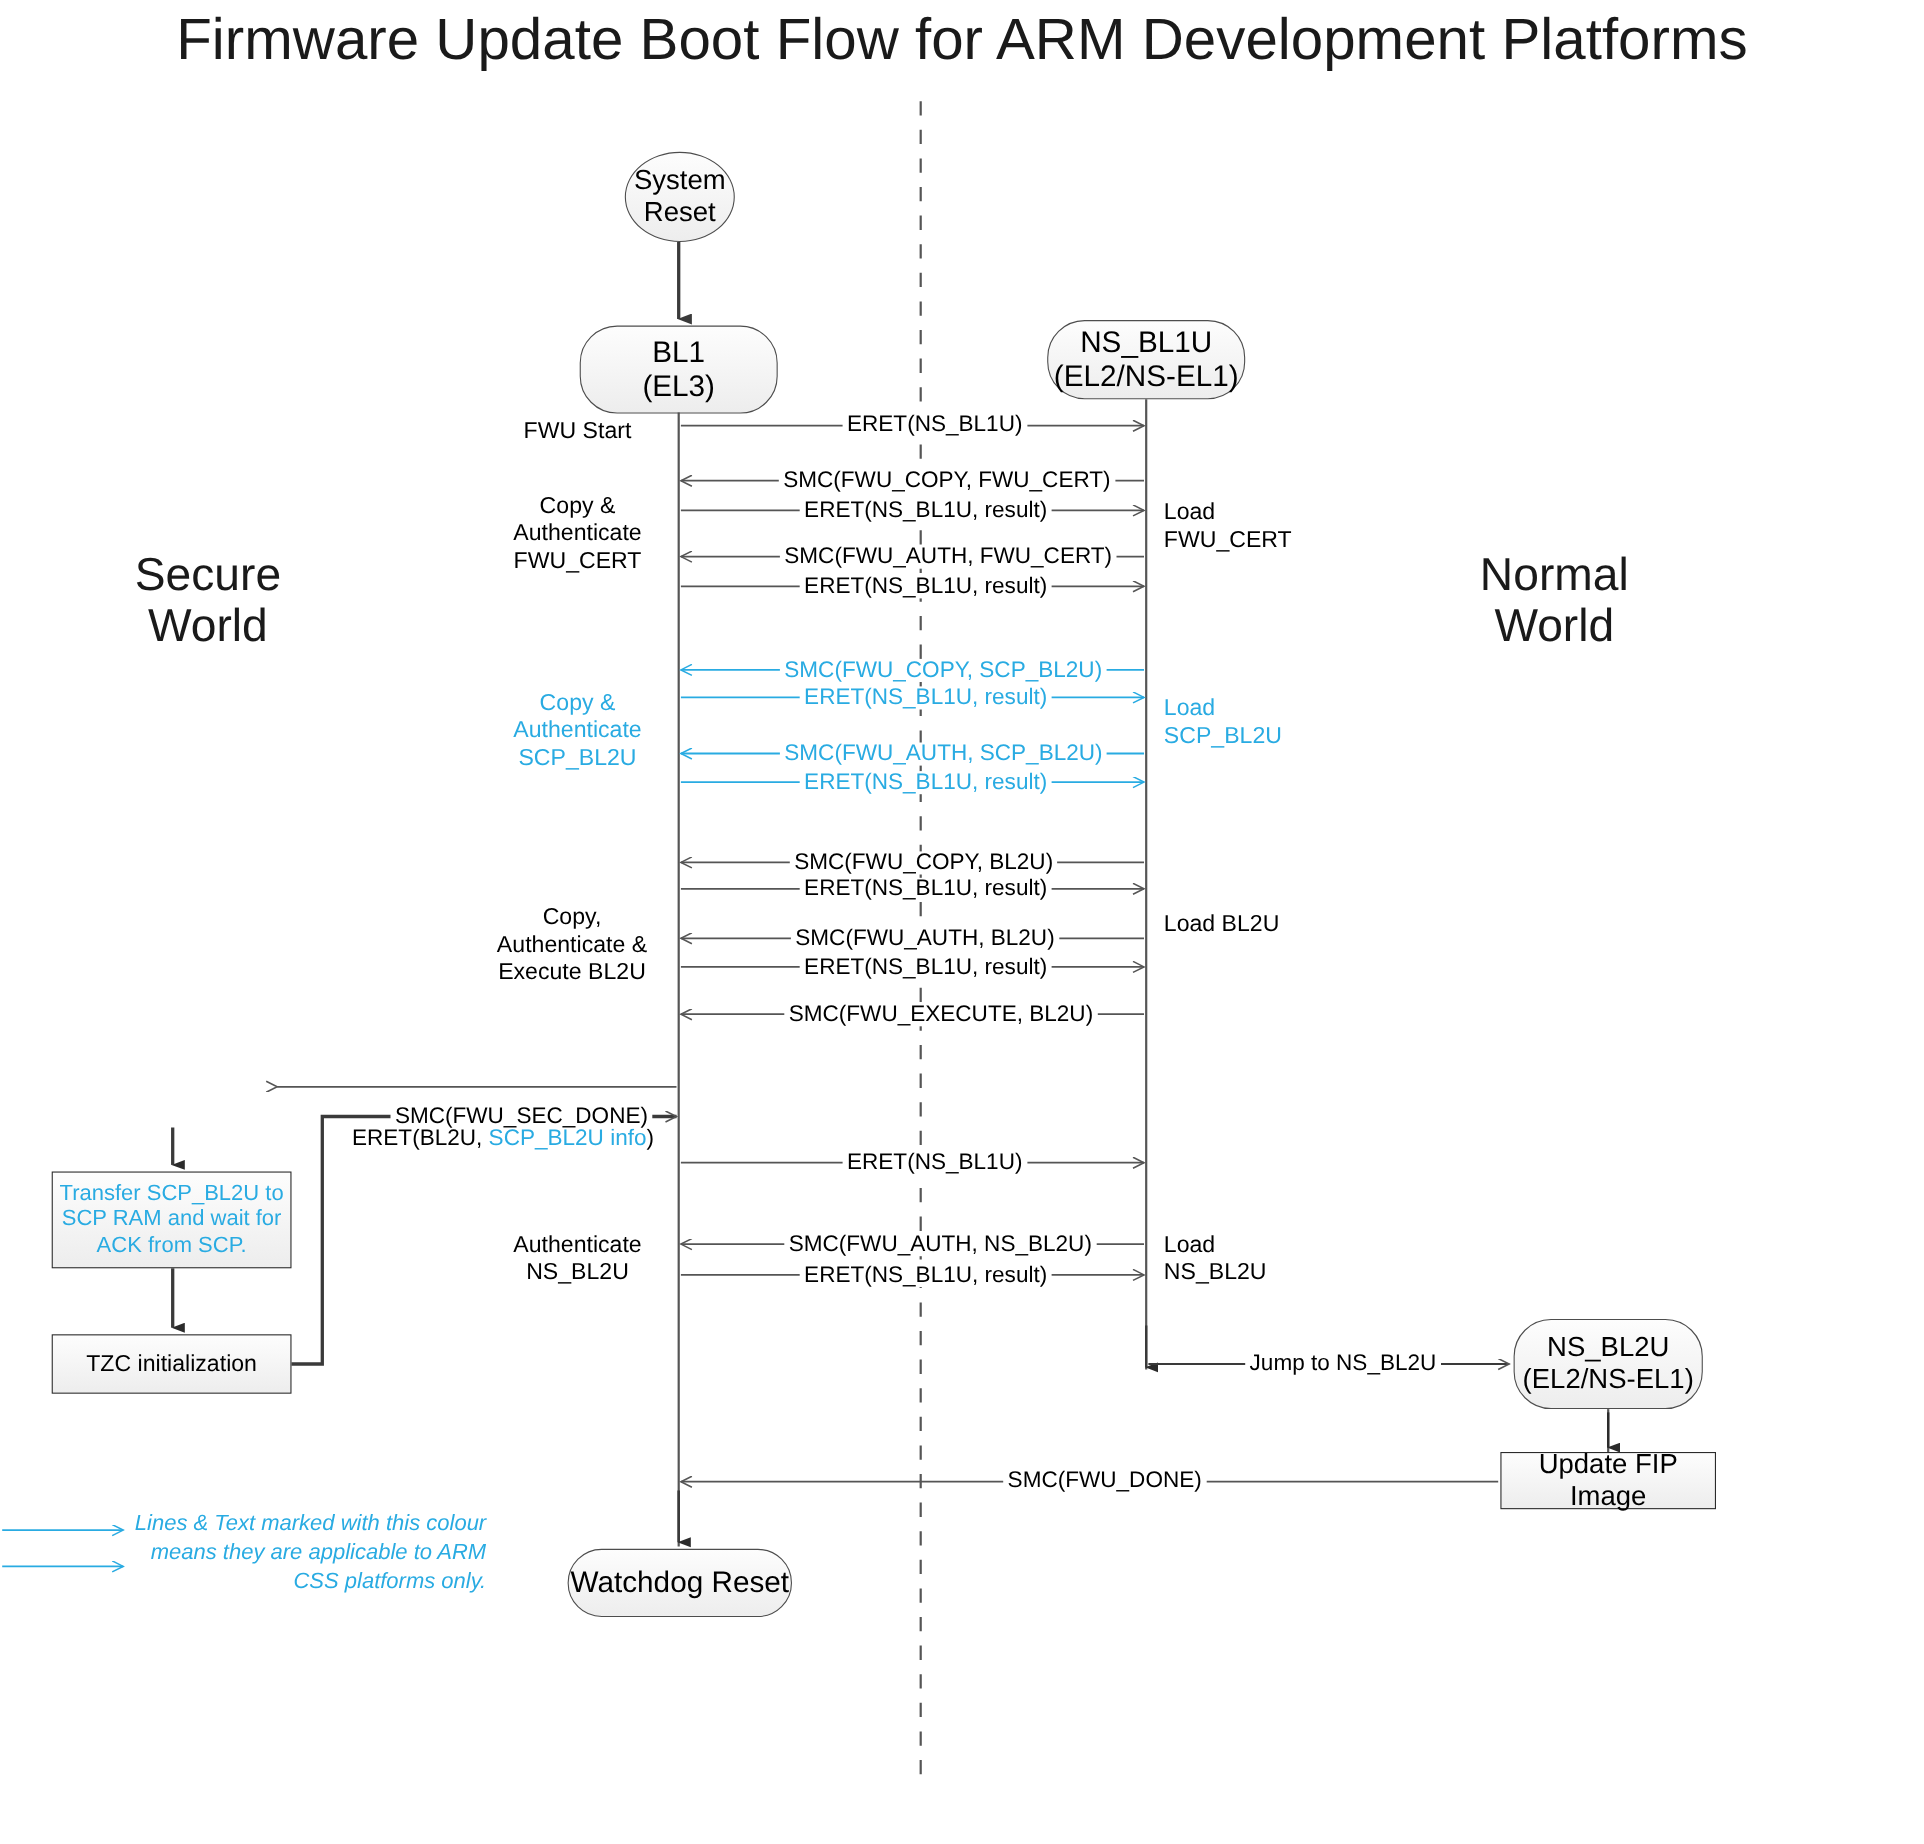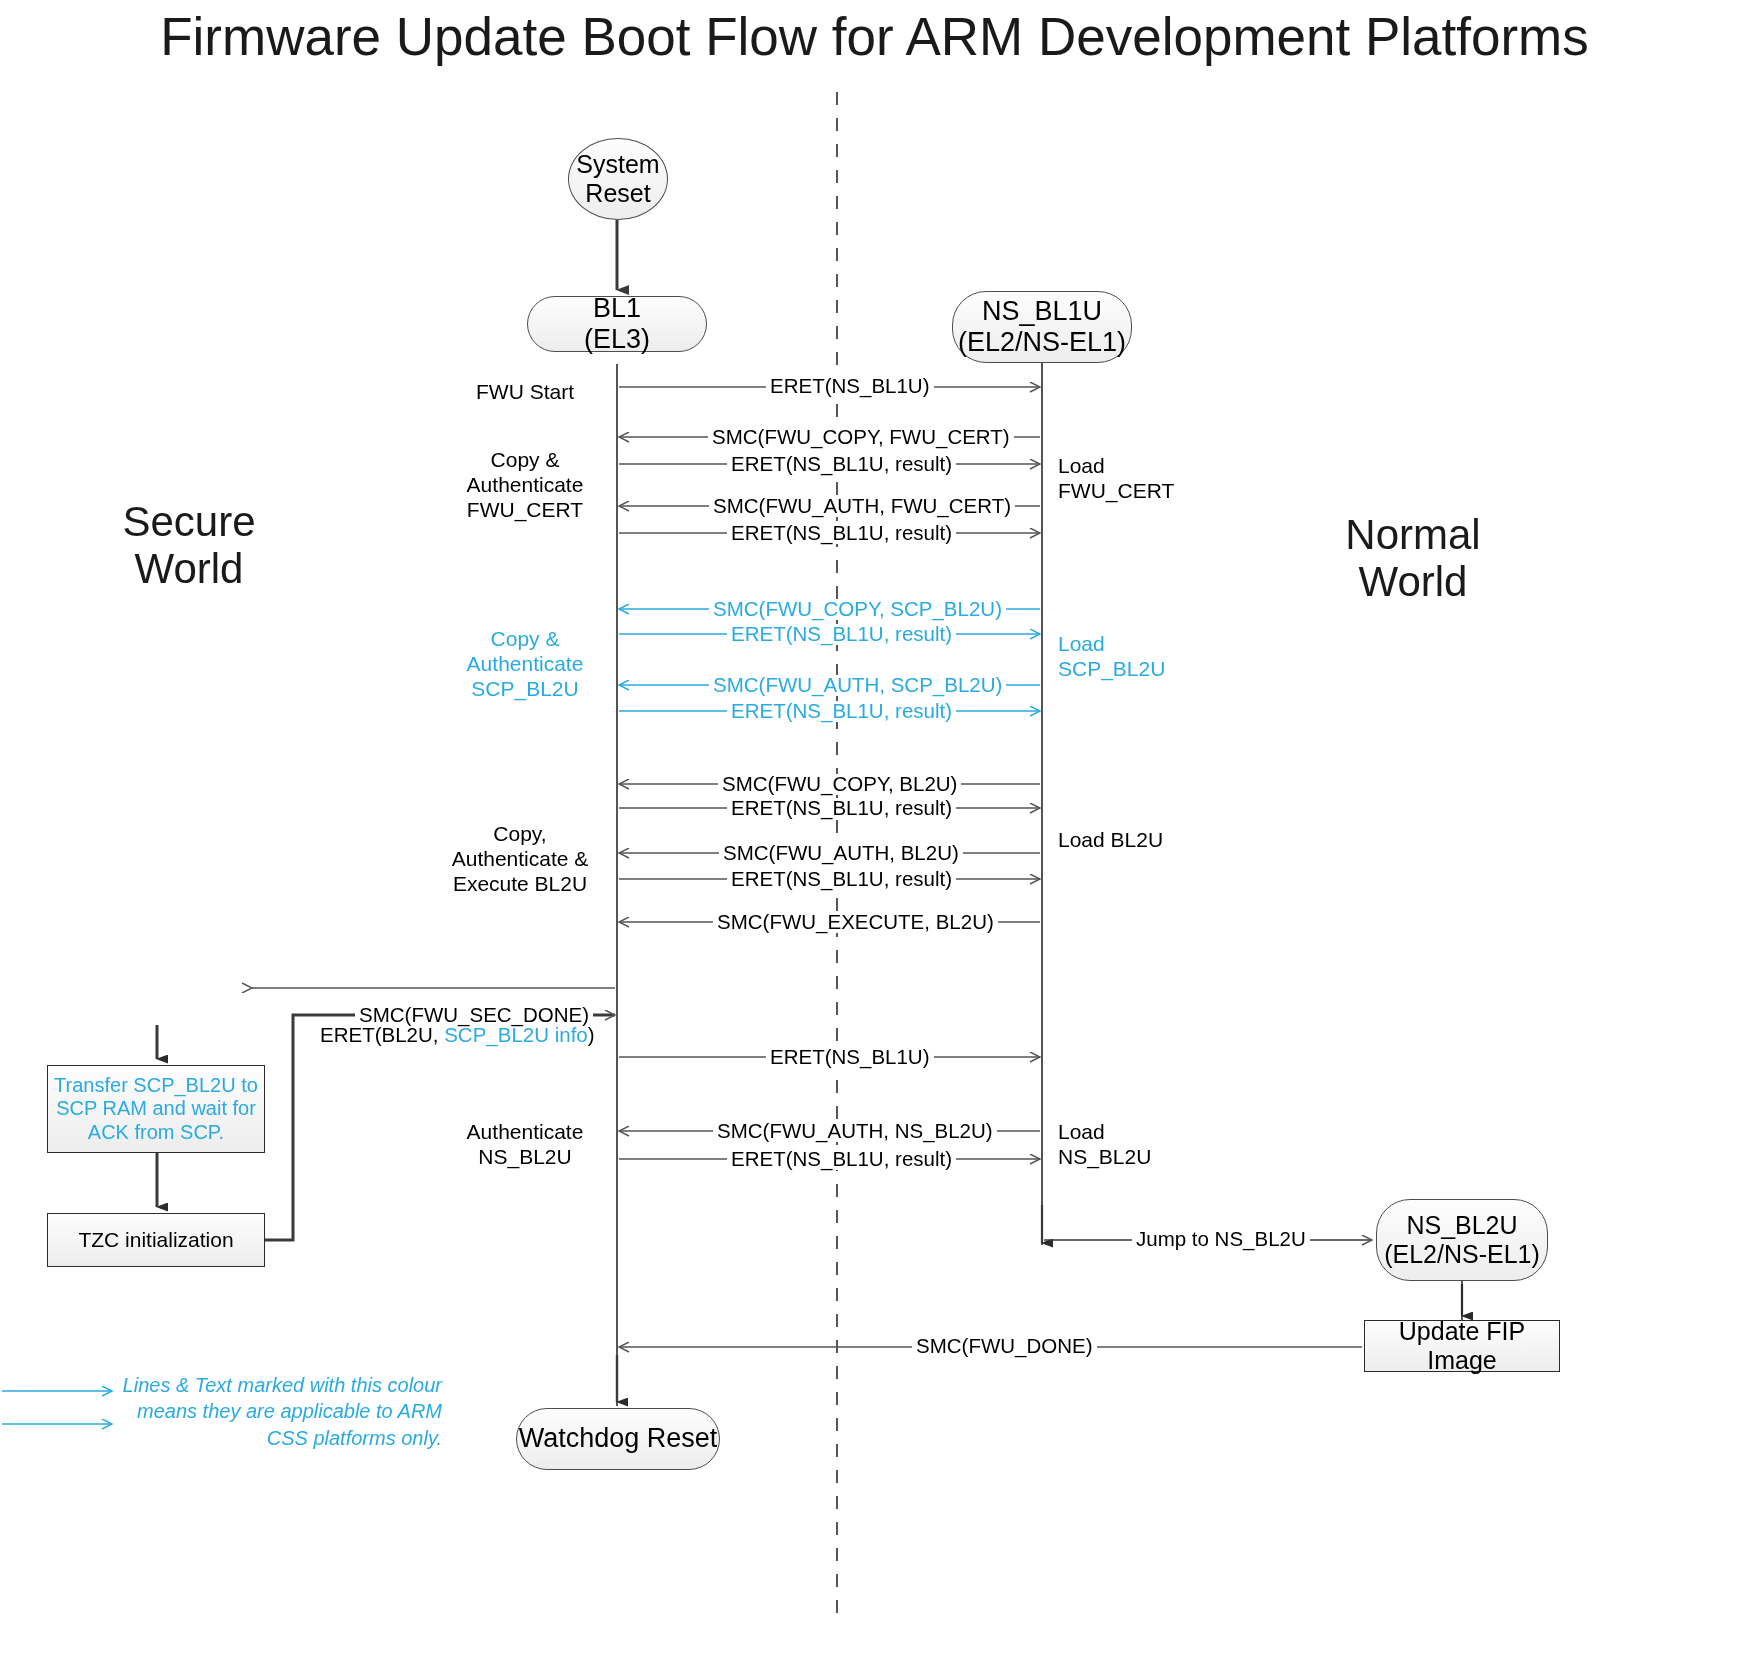--- a/index.html
+++ b/index.html
@@ -29,21 +29,21 @@
   .msg .c{color:#29ABE2;}
 
   .side{position:absolute;font-size:21px;color:#000;text-align:center;
         line-height:1.18;white-space:pre-line;}
   .side.cyan{color:#29ABE2;}
 
   .legend-text{position:absolute;left:122px;top:1372px;width:320px;
        text-align:right;font-size:20px;color:#29ABE2;line-height:1.32;font-style:italic;}
 
   #system-reset{left:568px;top:138px;width:100px;height:82px;font-size:25px;}
-  #bl1-node{left:527px;top:296px;width:180px;height:56px;font-size:27px;}
+  #bl1-node{left:527px;top:296px;width:180px;height:80px;font-size:27px;}
   #nsbl1u-node{left:952px;top:291px;width:180px;height:72px;font-size:27px;}
   #bl2u-node{left:66px;top:955px;width:182px;height:70px;font-size:25px;}
   #nsbl2u-node{left:1376px;top:1199px;width:172px;height:82px;font-size:25px;}
   #transfer-box{left:47px;top:1065px;width:218px;height:88px;font-size:20px;
         color:#29ABE2;padding:4px 6px;}
   #tzc-box{left:47px;top:1213px;width:218px;height:54px;font-size:21px;}
   #update-fip-box{left:1364px;top:1320px;width:196px;height:52px;font-size:25px;}
   #watchdog-node{left:516px;top:1408px;width:204px;height:62px;font-size:27px;}
 </style>
 </head>
@@ -120,21 +120,21 @@
     <line x1="617" y1="1355" x2="617" y2="1402" stroke="#3a3a3a" stroke-width="2.4" marker-end="url(#solidArrowDown2)"></line>
 
     <line x1="2" y1="1391" x2="112" y2="1391" stroke="#29ABE2" stroke-width="1.6" marker-end="url(#openArrowRc)"></line>
     <line x1="2" y1="1424" x2="112" y2="1424" stroke="#29ABE2" stroke-width="1.6" marker-end="url(#openArrowRc)"></line>
   </svg>
 
   <div class="title">Firmware Update Boot Flow for ARM Development Platforms</div>
 
   <div class="world-label" id="secure-world" style="white-space:pre-line;">Secure
 World</div>
-  <div class="world-label" id="normal-world" style="white-space:pre-line;margin-top:13px;">Normal
+  <div class="world-label" id="normal-world" style="white-space:pre-line;">Normal
 World</div>
 
   <div class="node ellipse" id="system-reset" style="white-space:pre-line;">System
 Reset</div>
   <div class="node rounded" id="bl1-node" style="white-space:pre-line;">BL1
 (EL3)</div>
   <div class="node rounded" id="nsbl1u-node" style="white-space:pre-line;">NS_BL1U
 (EL2/NS-EL1)</div>
   <div class="node rect" id="transfer-box">Transfer SCP_BL2U to SCP RAM and wait for ACK from SCP.</div>
   <div class="node rect" id="tzc-box">TZC initialization</div>

